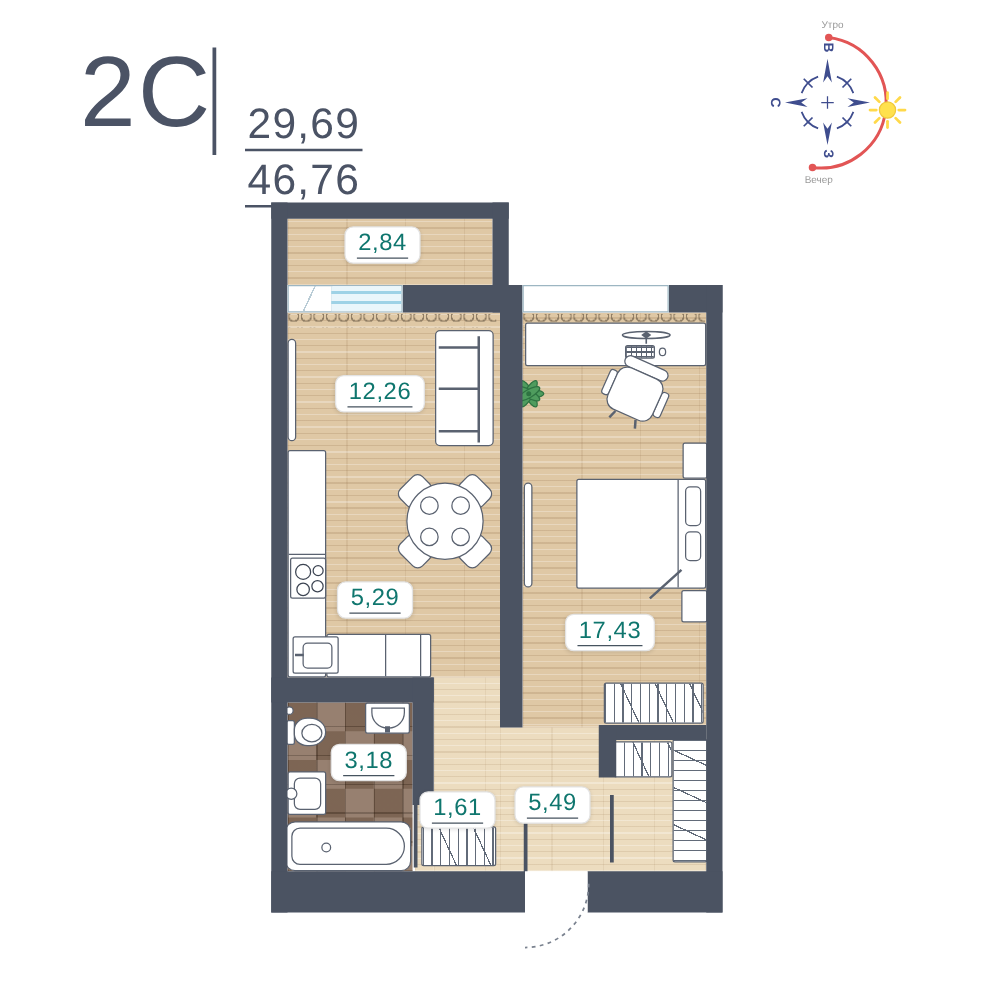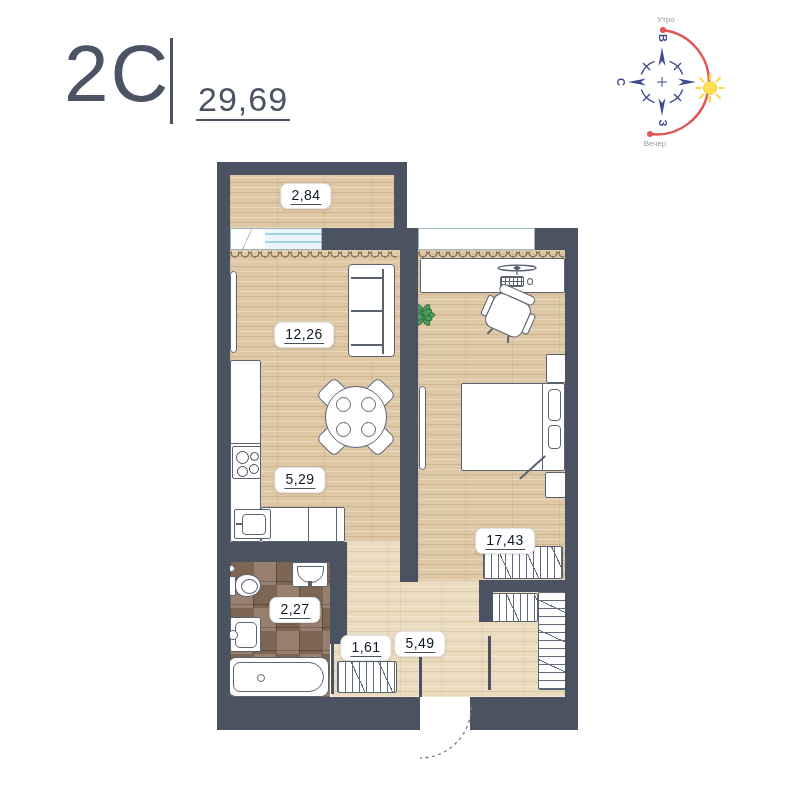--- a/index.html
+++ b/index.html
@@ -25,34 +25,35 @@
   .thin{position:absolute;background:#5a6270;}
   .curtain{position:absolute;height:11px;background-image:radial-gradient(circle at 5px 2px, transparent 3.4px, #8d7b62 3.4px 4.6px, transparent 4.6px);background-size:10px 11px;background-repeat:repeat-x;}
   .hatch-v{background-image:
      repeating-linear-gradient(65deg, transparent 0 24px, #626b79 24px 25px),
      repeating-linear-gradient(90deg, #626b79 0 1px, transparent 1px 7px);}
   .hatch-h{background-image:
      repeating-linear-gradient(25deg, transparent 0 26px, #626b79 26px 27px),
      repeating-linear-gradient(0deg, #626b79 0 1px, transparent 1px 8px);}
   .chip{position:absolute;transform:translate(-50%,-50%);background:#fff;border:1px solid #e3e3e3;
         border-radius:7px;padding:2px 9px 4px;box-shadow:0 1px 3px rgba(0,0,0,0.10);z-index:40;}
-  .chip span{font-size:14px;color:#0f172a;letter-spacing:0.5px;border-bottom:1.5px solid #46535f;padding:0 1px 1px;}
+  .chip span{font-size:19px;color:#0f766e;letter-spacing:0.5px;border-bottom:1.5px solid #46535f;padding:0 1px 1px;}
   .glass{background:#eaf6fb;background-image:linear-gradient(to bottom, transparent 4px, #9ed2e6 4px 6px, transparent 6px 12px, #9ed2e6 12px 14px, transparent 14px);}
   .win{position:absolute;background:#fff;border:1px solid #9db6c2;box-sizing:border-box;z-index:25;}
   .hdr-num{font-size:34px;color:#4b5365;border-bottom:2px solid #4b5365;padding:0 2px 3px;margin-bottom:6px;letter-spacing:1px;line-height:1;}
 </style>
 </head>
 <body>
 
 <div id="canvas">
 
   <div class="abs" style="left:64px;top:34px;font-size:80px;color:#4b5365;line-height:1;letter-spacing:2px;">2C</div>
   <div class="abs" style="left:170px;top:38px;width:2.5px;height:86px;background:#4b5365;"></div>
   <div class="abs" style="left:196px;top:44px;margin-top:38px;">
     <div class="hdr-num">29,69</div>
+    <div class="hdr-num">46,76</div>
   </div>
 
   <svg class="abs" style="left:605px;top:5px;" width="150" height="150" viewBox="0 0 150 150">
     <g stroke="#3f4d8e" stroke-width="1.4" fill="none">
       <path d="M77.7 84.5 A22 22 0 0 1 64.5 97.7"></path>
       <path d="M49.5 97.7 A22 22 0 0 1 36.3 84.5"></path>
       <path d="M36.3 69.5 A22 22 0 0 1 49.5 56.3"></path>
       <path d="M64.5 56.3 A22 22 0 0 1 77.7 69.5"></path>
       <line x1="69" y1="89" x2="76" y2="96"></line>
         <line x1="45" y1="89" x2="38" y2="96"></line>
@@ -219,20 +220,20 @@
   </div>
   <div class="win glass" style="left:418px;top:228px;width:117px;height:22px;"></div>
 
   <div class="abs" style="left:420px;top:697px;width:50px;height:33px;background:#fff;z-index:26;"></div>
   <div class="wall" style="left:419px;top:646px;width:3px;height:53px;"></div>
   <svg class="abs" style="left:413px;top:693px;z-index:27;" width="70" height="75" viewBox="0 0 70 75">
     <path d="M58 14 A51 51 0 0 1 7 65" fill="none" stroke="#7a828f" stroke-width="1.4" stroke-dasharray="3 3.5"></path>
   </svg>
 
   <div class="chip" style="left:306px;top:196px;"><span>2,84</span></div>
-  <div class="chip" style="left:304px;top:315px;margin-top:20px;"><span>12,26</span></div>
+  <div class="chip" style="left:304px;top:315px;"><span>12,26</span></div>
   <div class="chip" style="left:300px;top:480px;"><span>5,29</span></div>
-  <div class="chip" style="left:505px;top:506px;margin-top:35px;"><span>17,43</span></div>
-  <div class="chip" style="left:295px;top:610px;"><span>2,27</span></div>
+  <div class="chip" style="left:488px;top:506px;"><span>17,43</span></div>
+  <div class="chip" style="left:295px;top:610px;"><span>3,18</span></div>
   <div class="chip" style="left:366px;top:648px;"><span>1,61</span></div>
-  <div class="chip" style="left:420px;top:644px;"><span>5,49</span></div>
+  <div class="chip" style="left:442px;top:644px;"><span>5,49</span></div>
 
 </div>
 
 </body></html>

